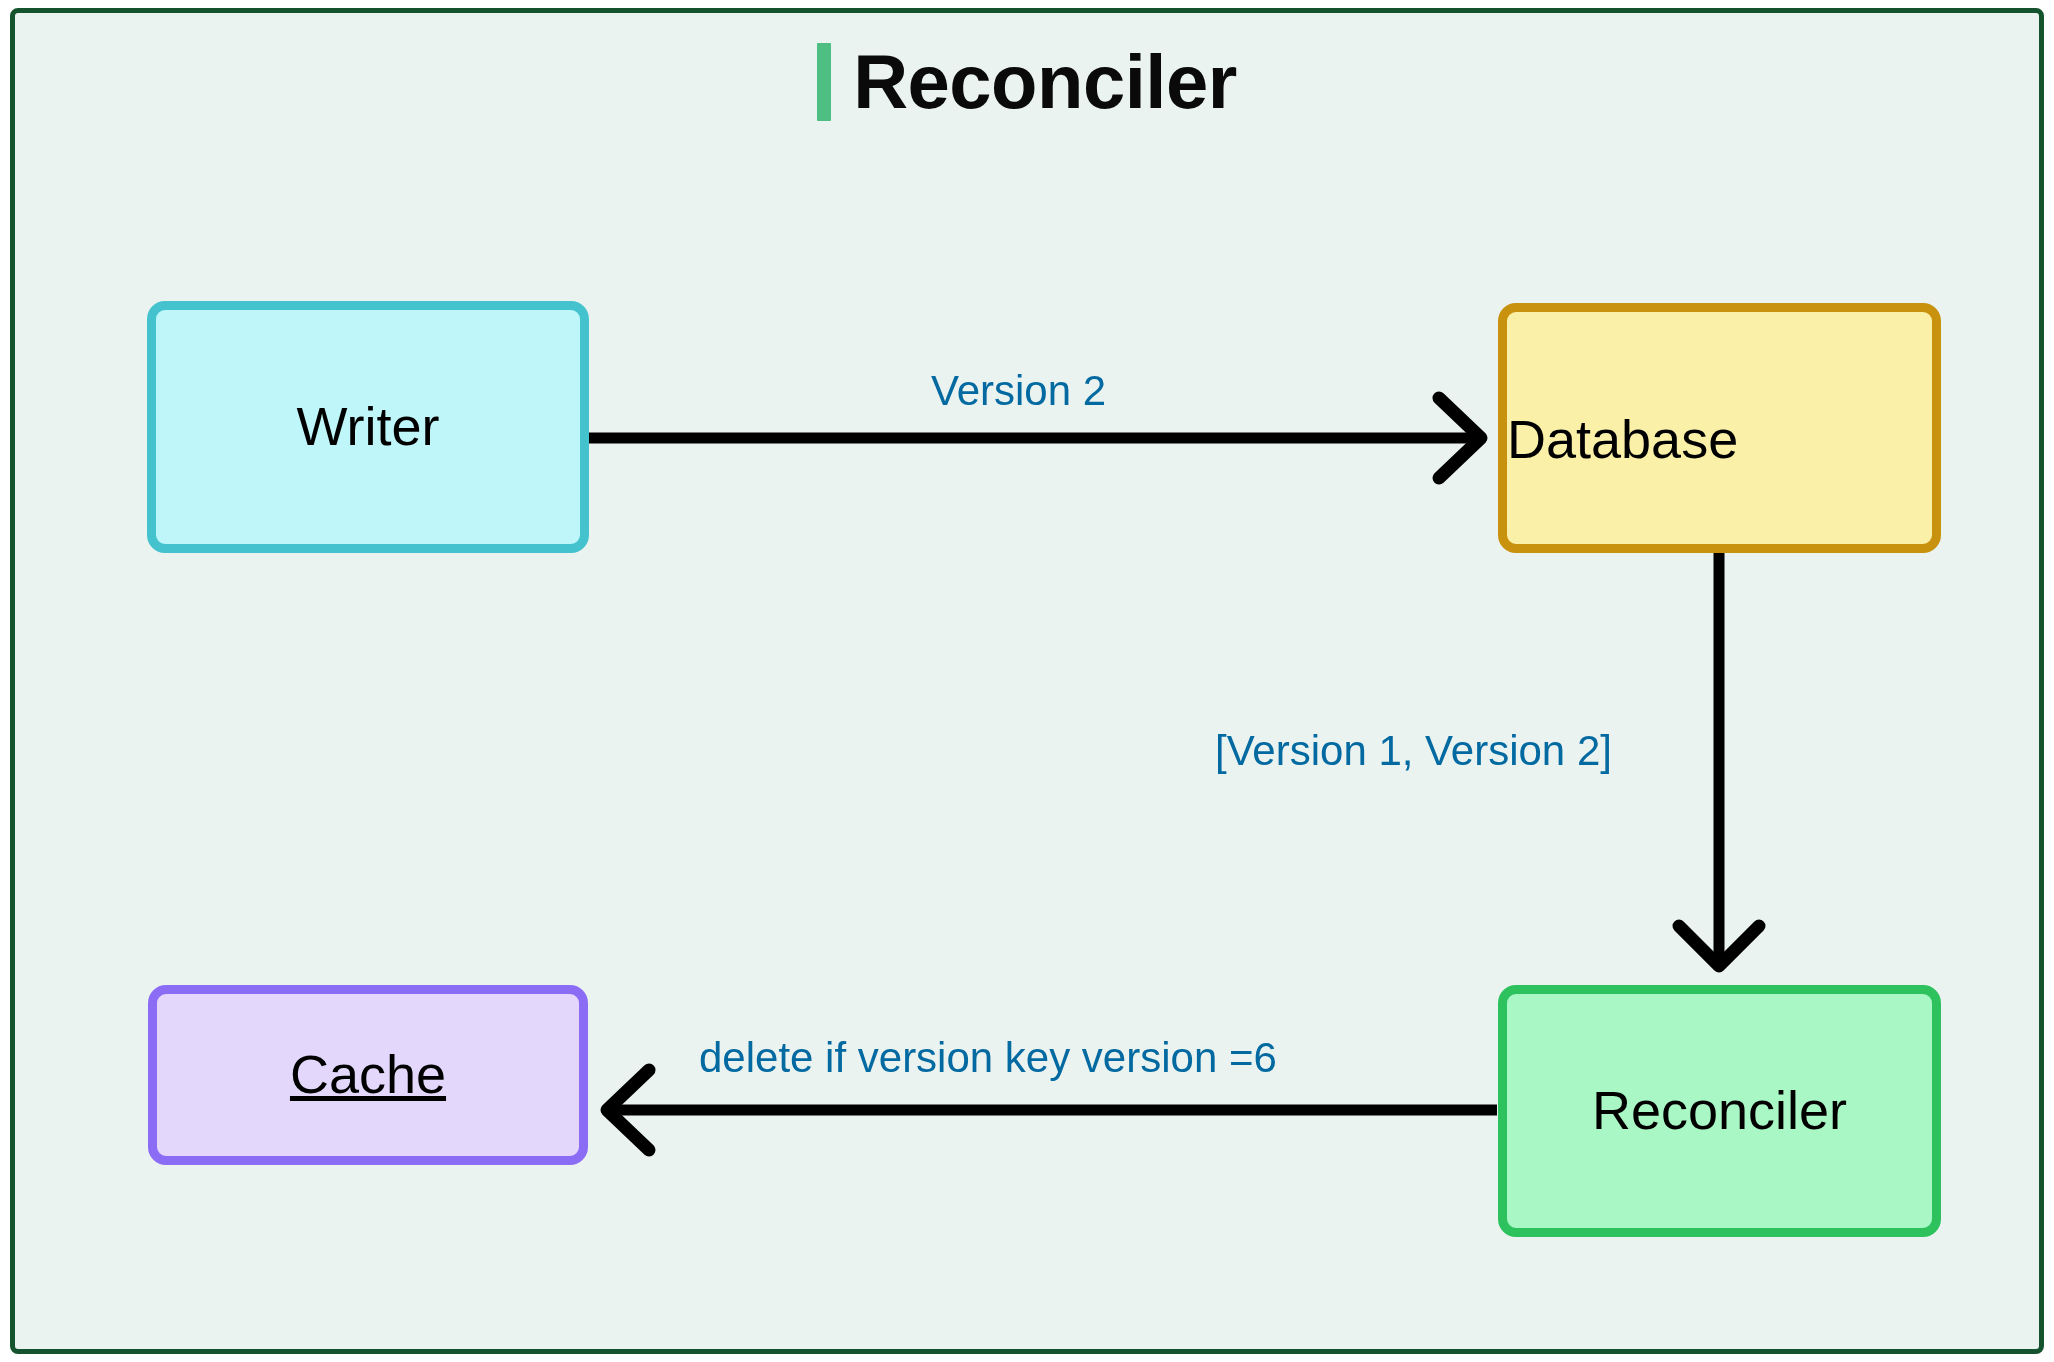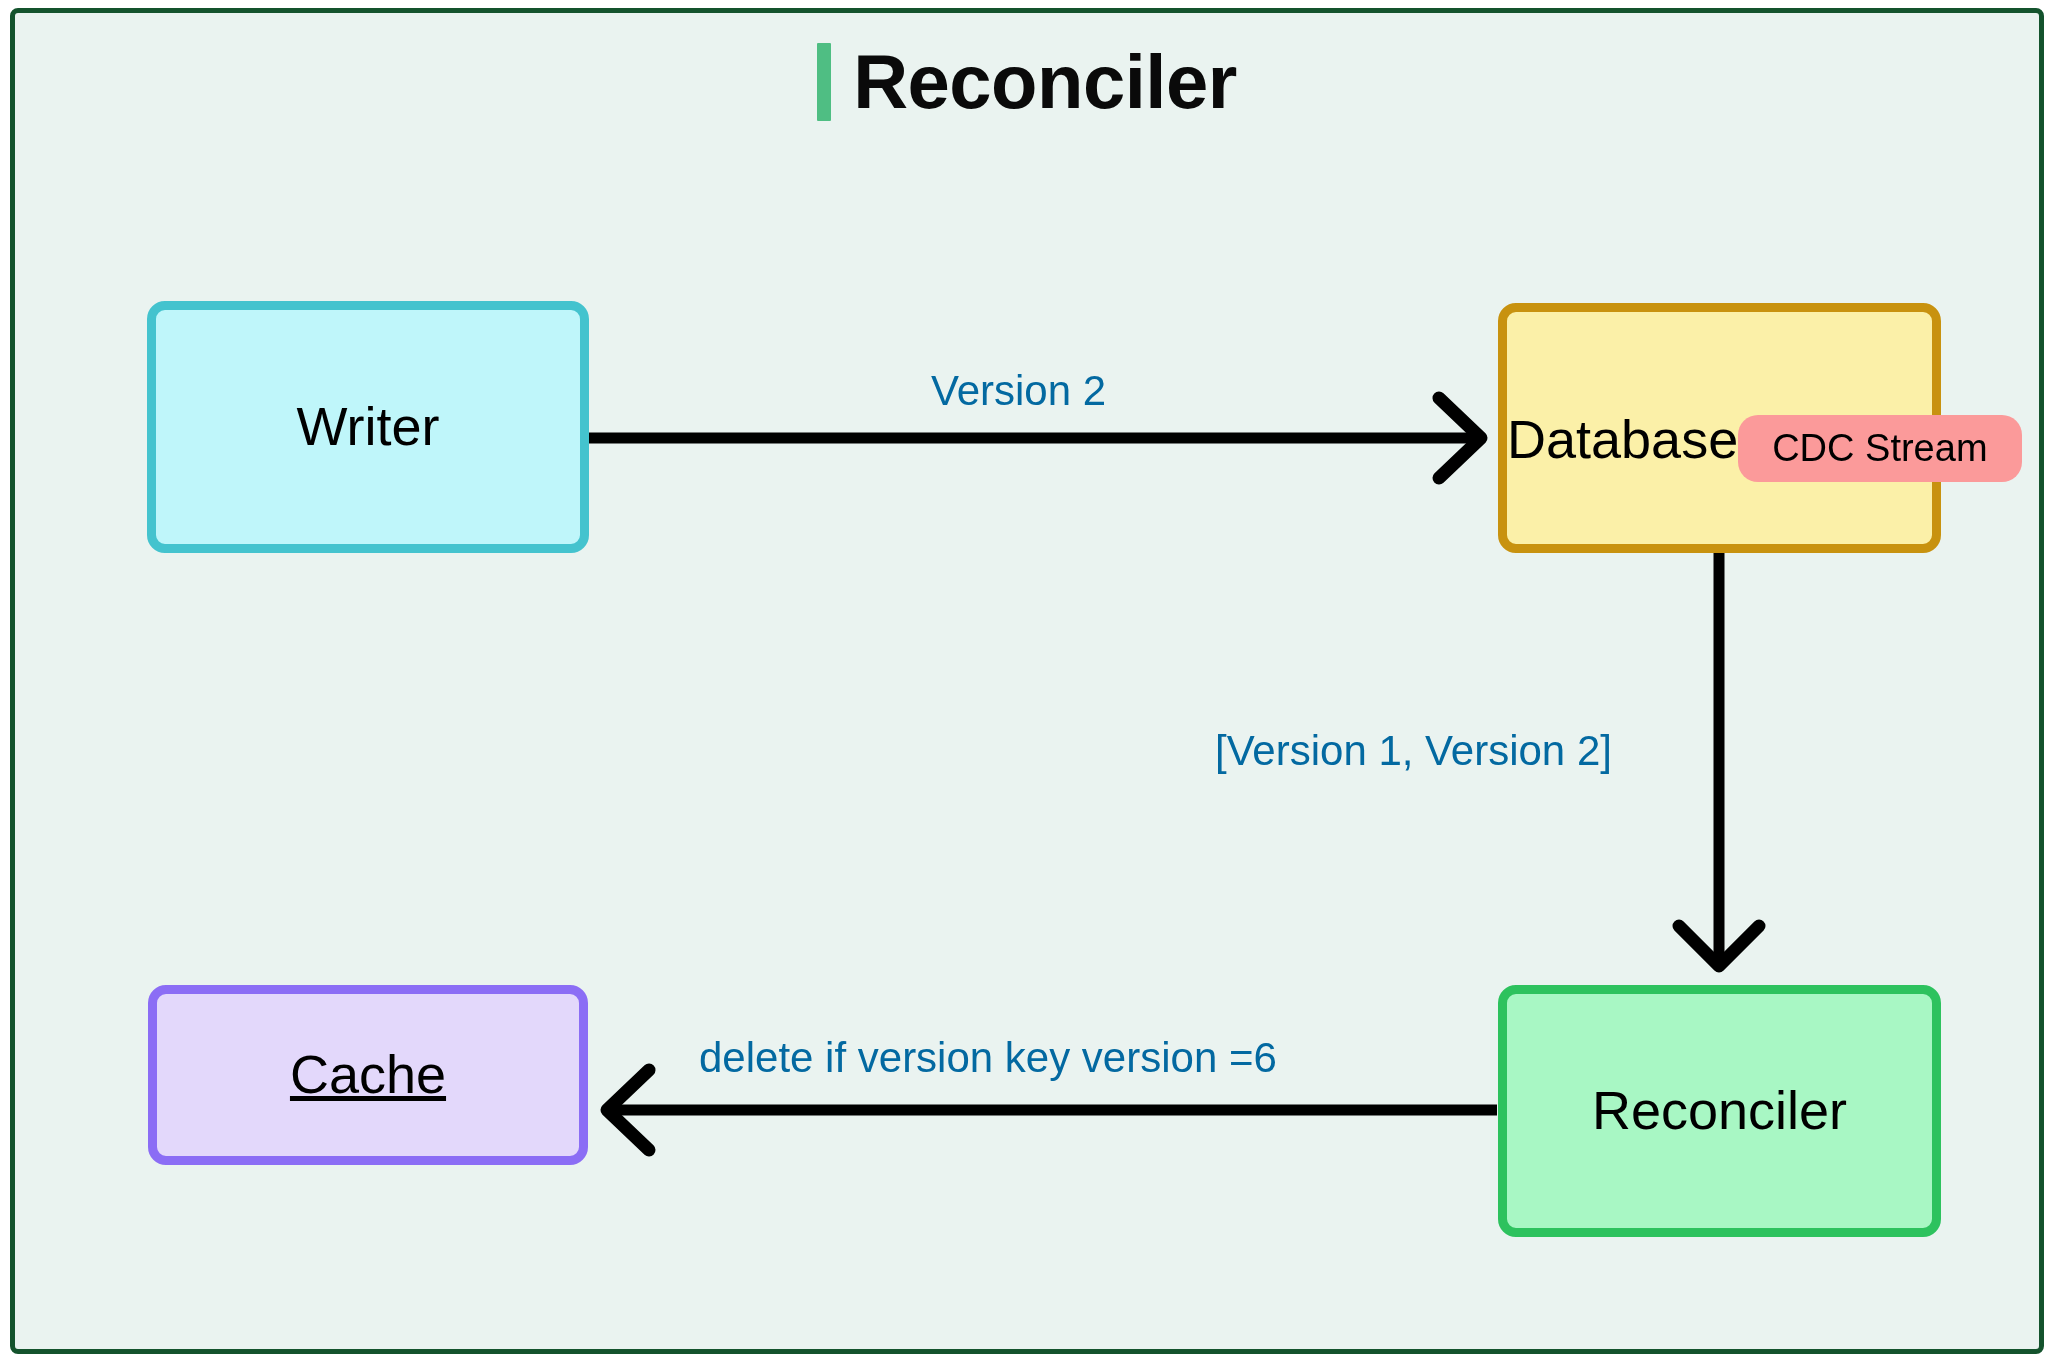--- a/index.html
+++ b/index.html
@@ -182,21 +182,20 @@
         <polyline class="edge-head" points="634,1057 592,1097 634,1137"></polyline>
       </g>
     </svg>
 
     <div class="node" id="node-writer">
       <span class="node-label">Writer</span>
     </div>
 
     <div class="node" id="node-database">
       <span class="node-label">Database</span>
-      <span class="cdc-pill">CDC Stream</span>
     </div>
 
     <div class="node" id="node-cache">
       <span class="node-label">Cache</span>
     </div>
 
     <div class="node" id="node-reconciler">
       <span class="node-label">Reconciler</span>
     </div>
 

